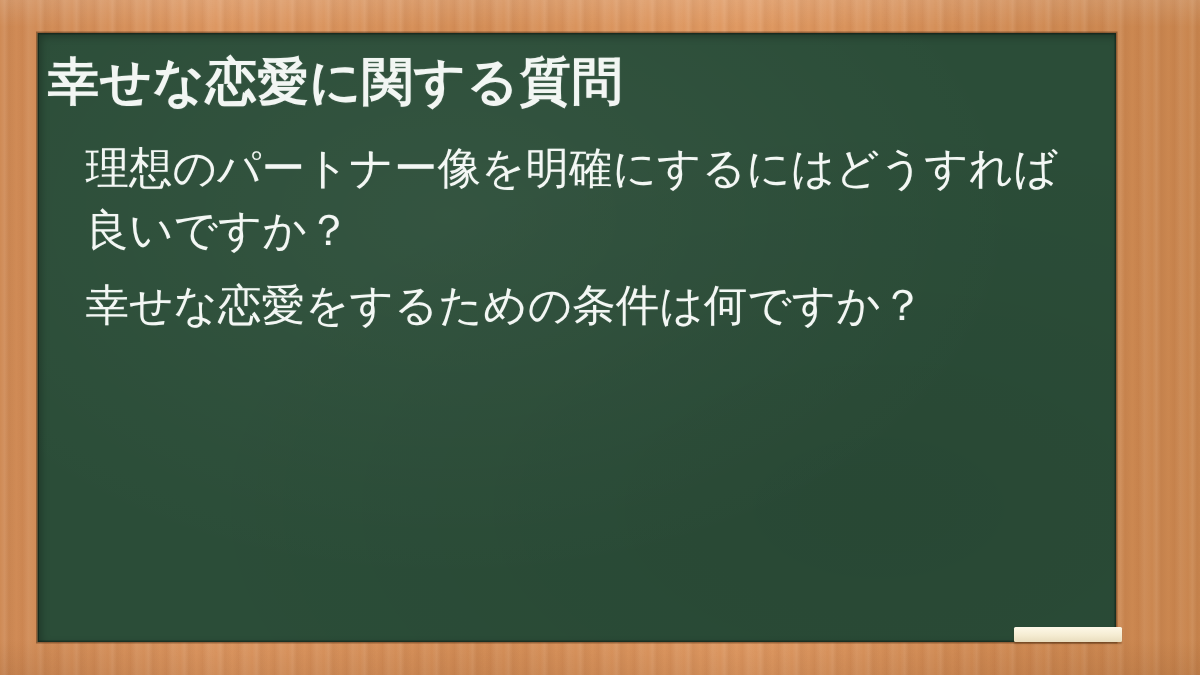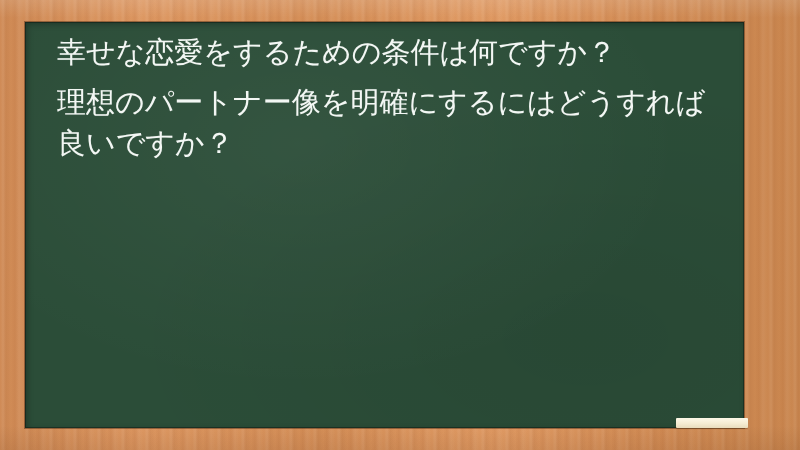--- a/index.html
+++ b/index.html
@@ -116,24 +116,25 @@
 </head>
 <body>
 
 <div class="screen">
 
   <div class="wood-frame"></div>
 
   <div class="board">
     <div class="board-inner">
 
+      <h1 class="title">幸せな恋愛に関する質問</h1>
 
       <ul class="question-list">
+        <li class="question-item">理想のパートナー像を明確にするにはどうすれば良いですか？</li>
         <li class="question-item">幸せな恋愛をするための条件は何ですか？</li>
-        <li class="question-item">理想のパートナー像を明確にするにはどうすれば良いですか？</li>
       </ul>
 
     </div>
   </div>
 
   <div class="chalk-piece"></div>
 
 </div>
 
 </body></html>

